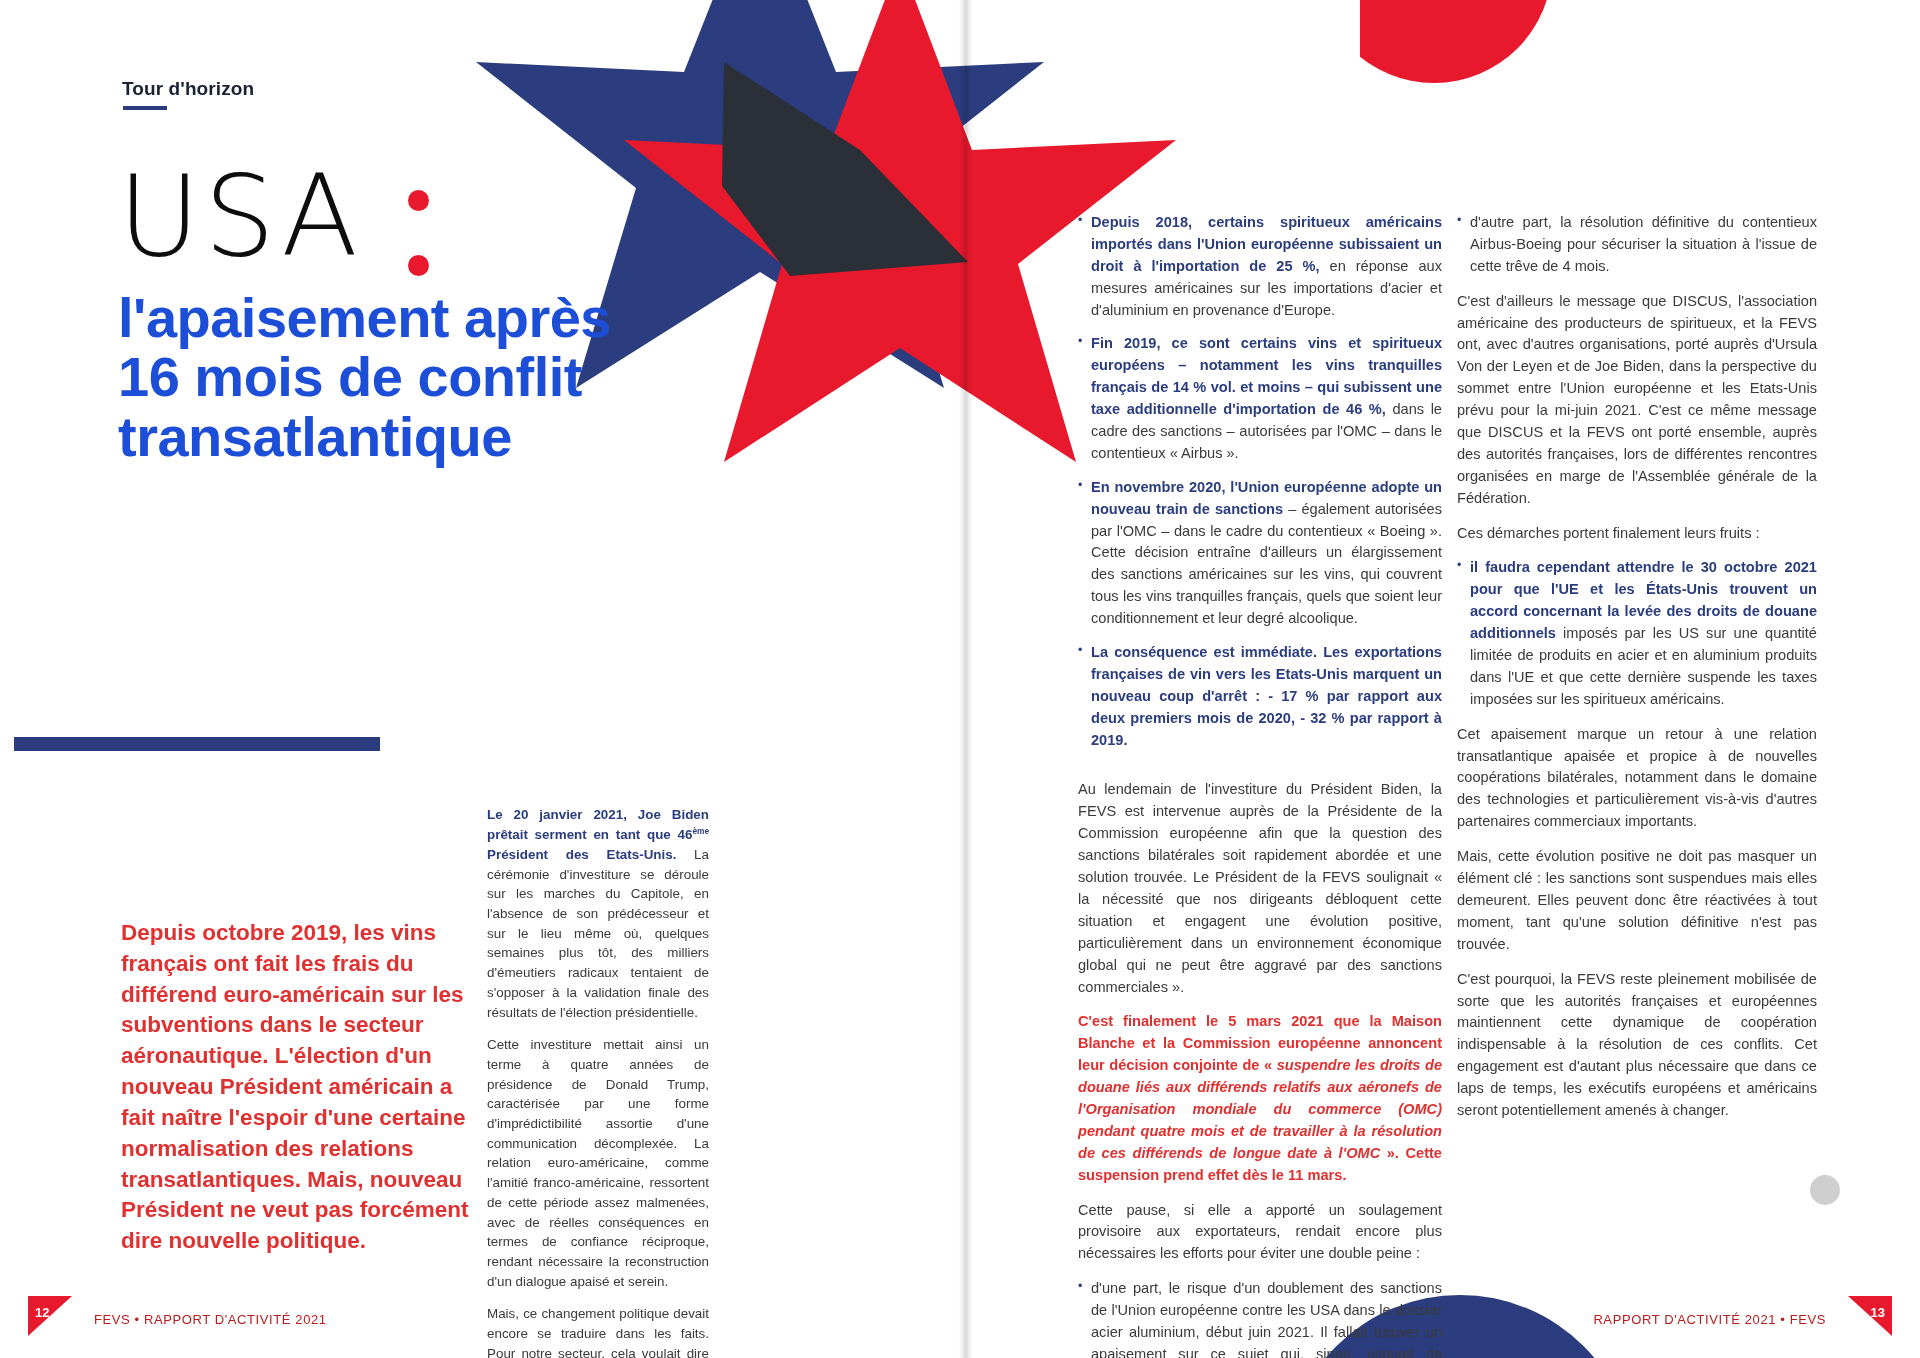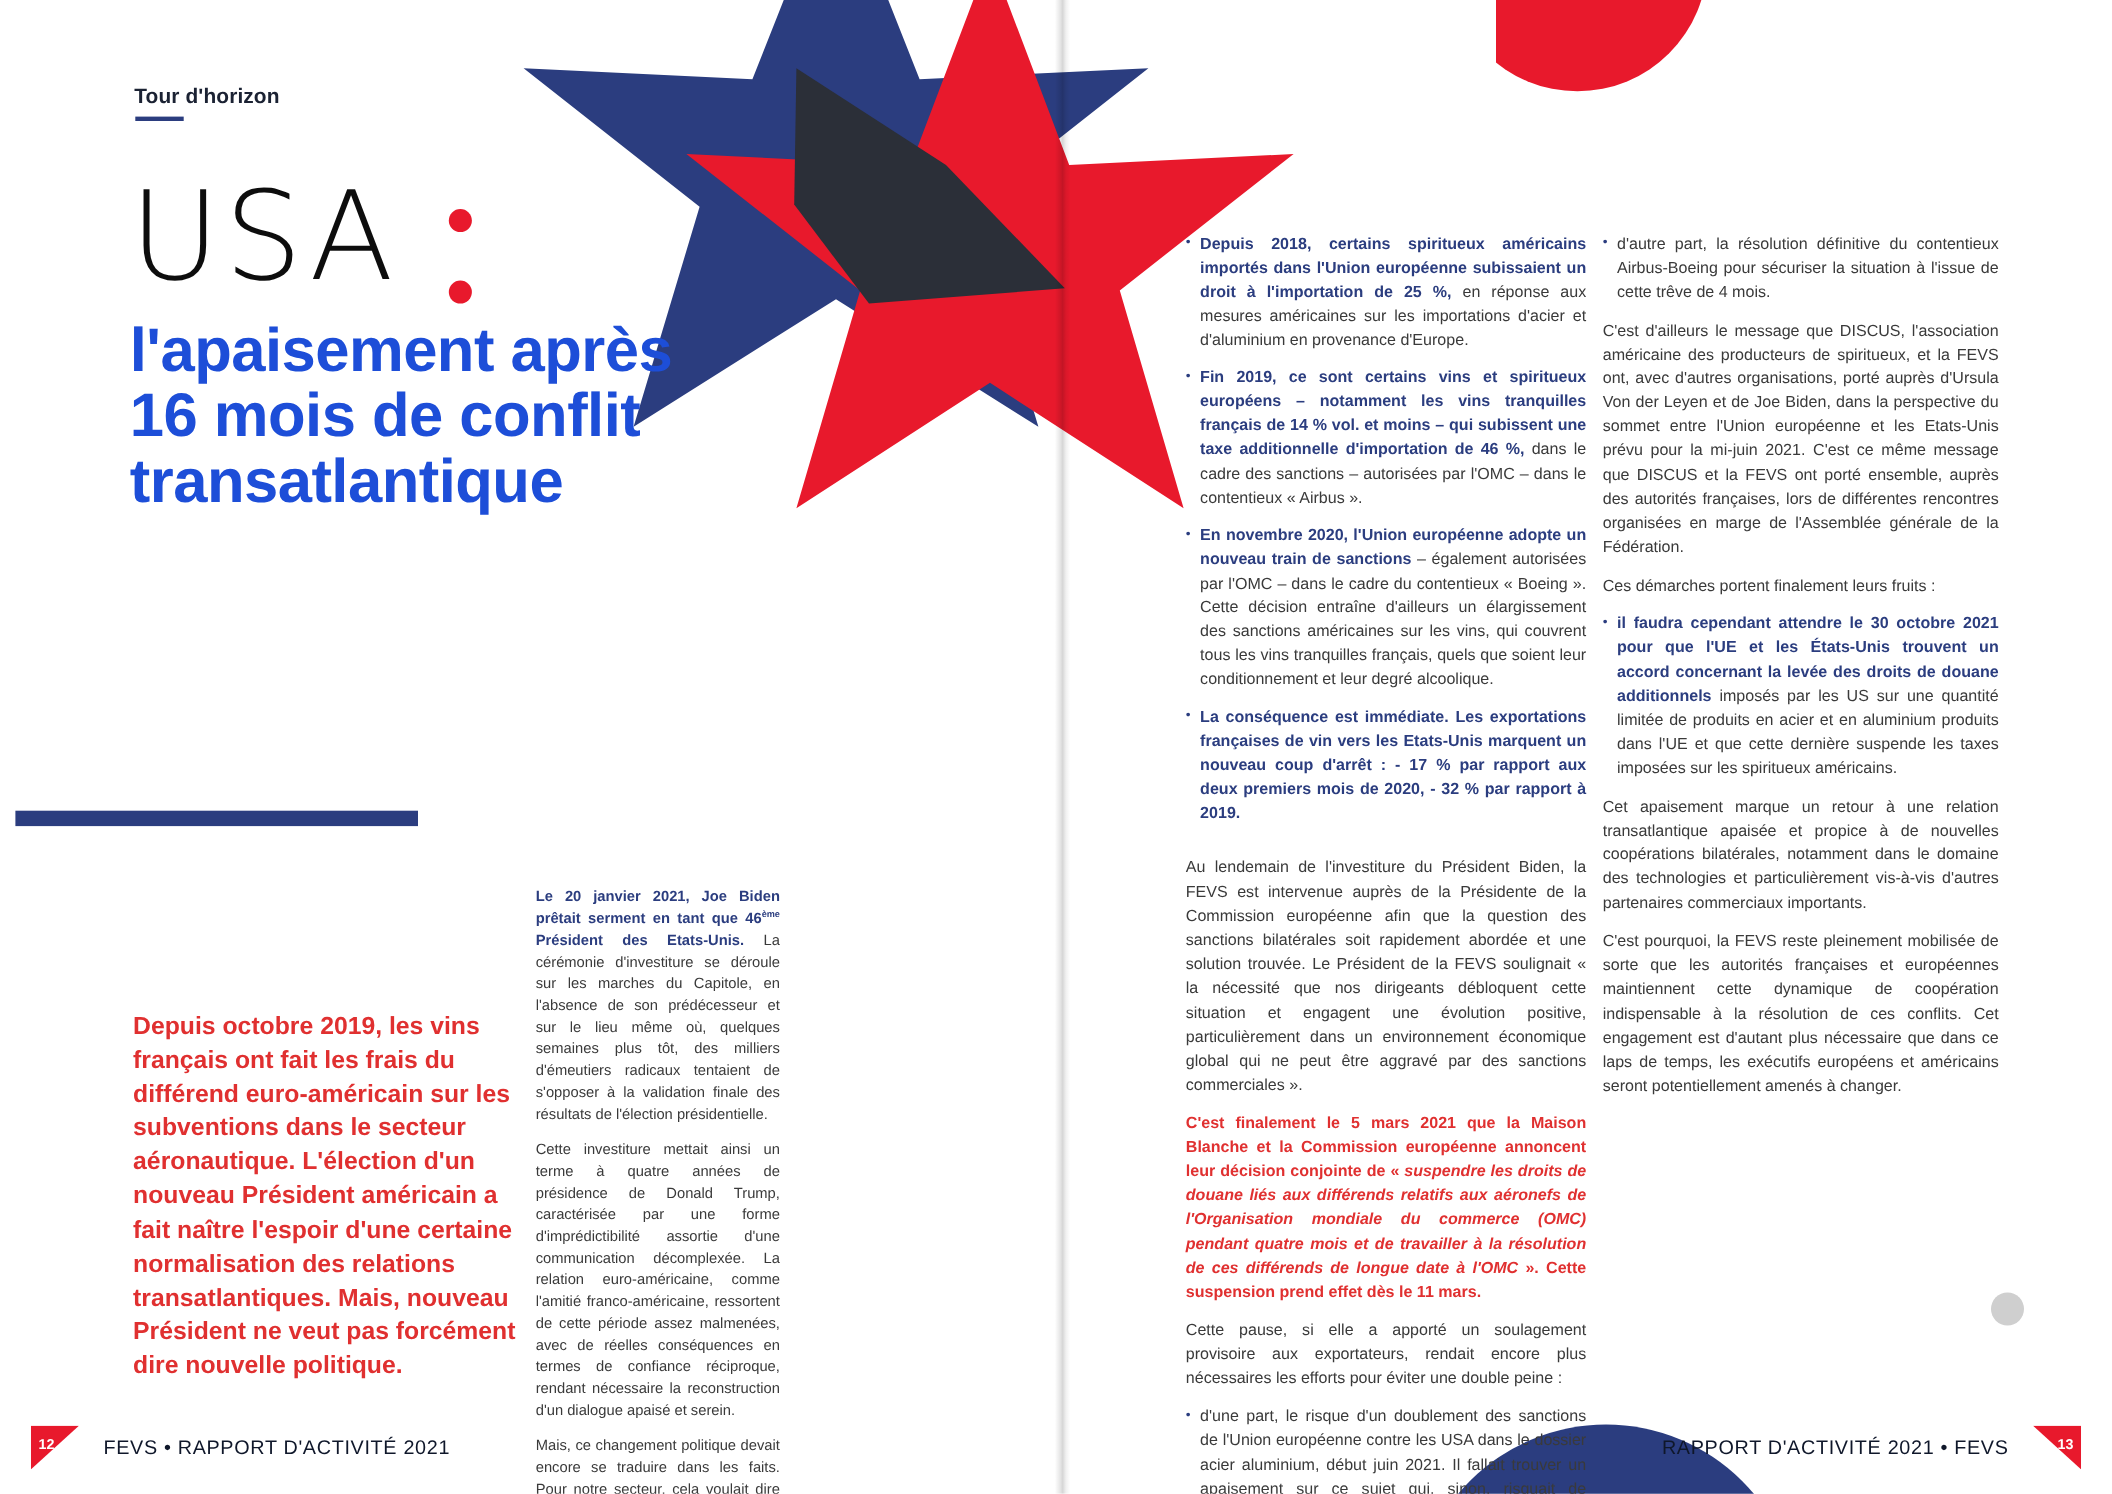--- a/index.html
+++ b/index.html
@@ -92,21 +92,21 @@
     content:"\2022"; position:absolute; left:0; top:-1px;
     color:#2b3d7f; font-size:0.85em;
   }
   .bl-blue { color:#2b3d7f; font-weight:700; }
 
   
   .foot { position:absolute; bottom:0; z-index:8; }
   .foot-l { left:28px; bottom:22px; display:flex; align-items:flex-end; gap:22px; }
   .foot-r { right:28px; bottom:22px; display:flex; align-items:flex-end; gap:22px;text-align:right; }
   .foot-txt {
-    font-size:18px; letter-spacing:0.6px; color:#0f172a;
+    font-size:13px; letter-spacing:0.6px; color:#b91c1c;
     padding-bottom:9px; white-space:nowrap;
   }
   .pg {
     position:relative; width:44px; height:40px; color:#fff;
     font-size:13px; font-weight:700;
   }
   .pg .tri { position:absolute; inset:0; background:#e8192c; }
   .pg-l .tri { clip-path:polygon(0 0, 100% 0, 0 100%); }
   .pg-r .tri { clip-path:polygon(100% 0, 100% 100%, 0 0); }
   .pg span { position:absolute; top:9px; }
@@ -201,20 +201,21 @@
   <p>C'est d'ailleurs le message que DISCUS, l'association américaine des producteurs de spiritueux, et la FEVS ont, avec d'autres organisations, porté auprès d'Ursula Von der Leyen et de Joe Biden, dans la perspective du sommet entre l'Union européenne et les Etats-Unis prévu pour la mi-juin 2021. C'est ce même message que DISCUS et la FEVS ont porté ensemble, auprès des autorités françaises, lors de différentes rencontres organisées en marge de l'Assemblée générale de la Fédération.</p>
   <p>Ces démarches portent finalement leurs fruits :</p>
 
   <ul class="bl">
     <li>
       <span class="bl-blue">il faudra cependant attendre le 30 octobre 2021 pour que l'UE et les États-Unis trouvent un accord concernant la levée des droits de douane additionnels</span><span> imposés par les US sur une quantité limitée de produits en acier et en aluminium produits dans l'UE et que cette dernière suspende les taxes imposées sur les spiritueux américains.</span>
     </li>
   </ul>
 
   <p>Cet apaisement marque un retour à une relation transatlantique apaisée et propice à de nouvelles coopérations bilatérales, notamment dans le domaine des technologies et particulièrement vis-à-vis d'autres partenaires commerciaux importants.</p>
+  <p>Mais, cette évolution positive ne doit pas masquer un élément clé : les sanctions sont suspendues mais elles demeurent. Elles peuvent donc être réactivées à tout moment, tant qu'une solution définitive n'est pas trouvée.</p>
   <p>C'est pourquoi, la FEVS reste pleinement mobilisée de sorte que les autorités françaises et européennes maintiennent cette dynamique de coopération indispensable à la résolution de ces conflits. Cet engagement est d'autant plus nécessaire que dans ce laps de temps, les exécutifs européens et américains seront potentiellement amenés à changer.</p>
 </div>
 
 <div class="grey-dot"></div>
 
 <div class="foot foot-l">
   <div class="pg pg-l">
     <div class="tri"></div>
     <span>12</span>
   </div>

